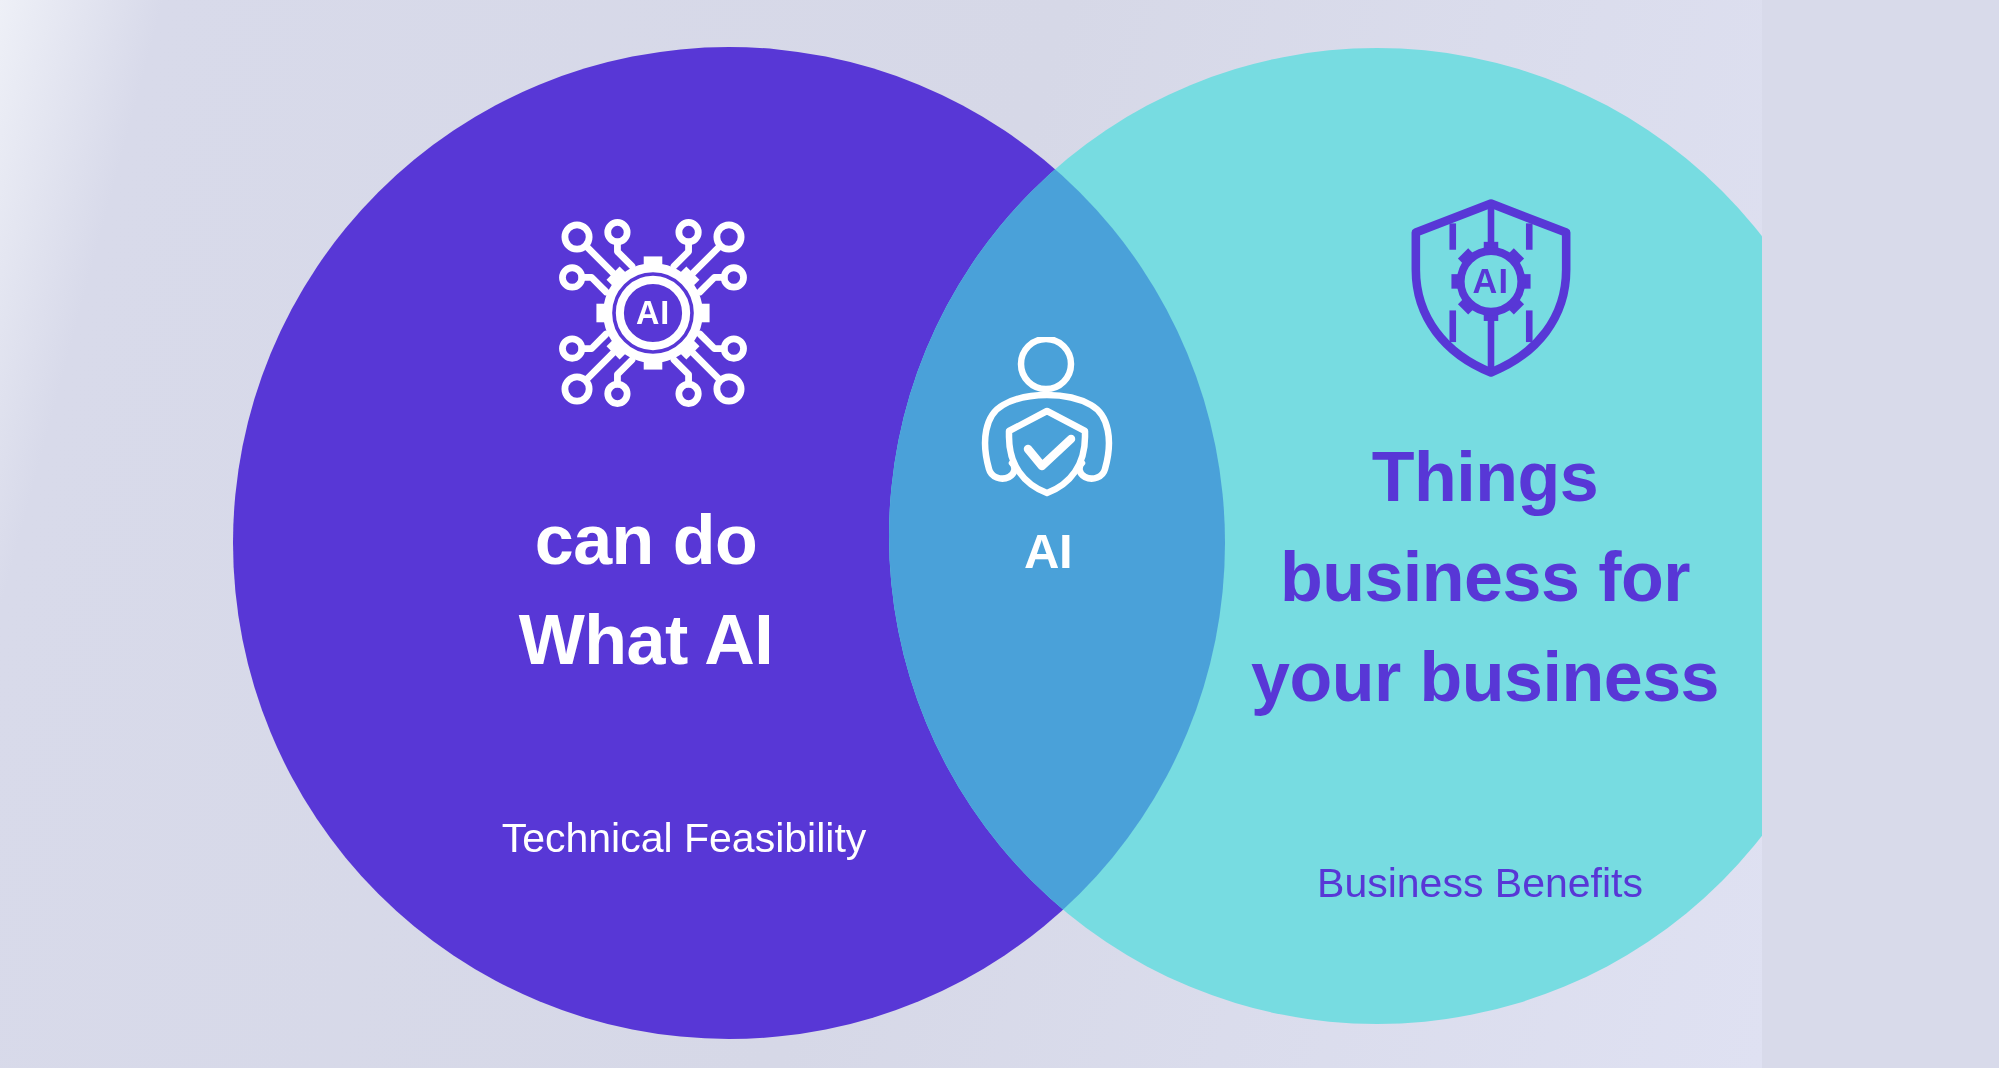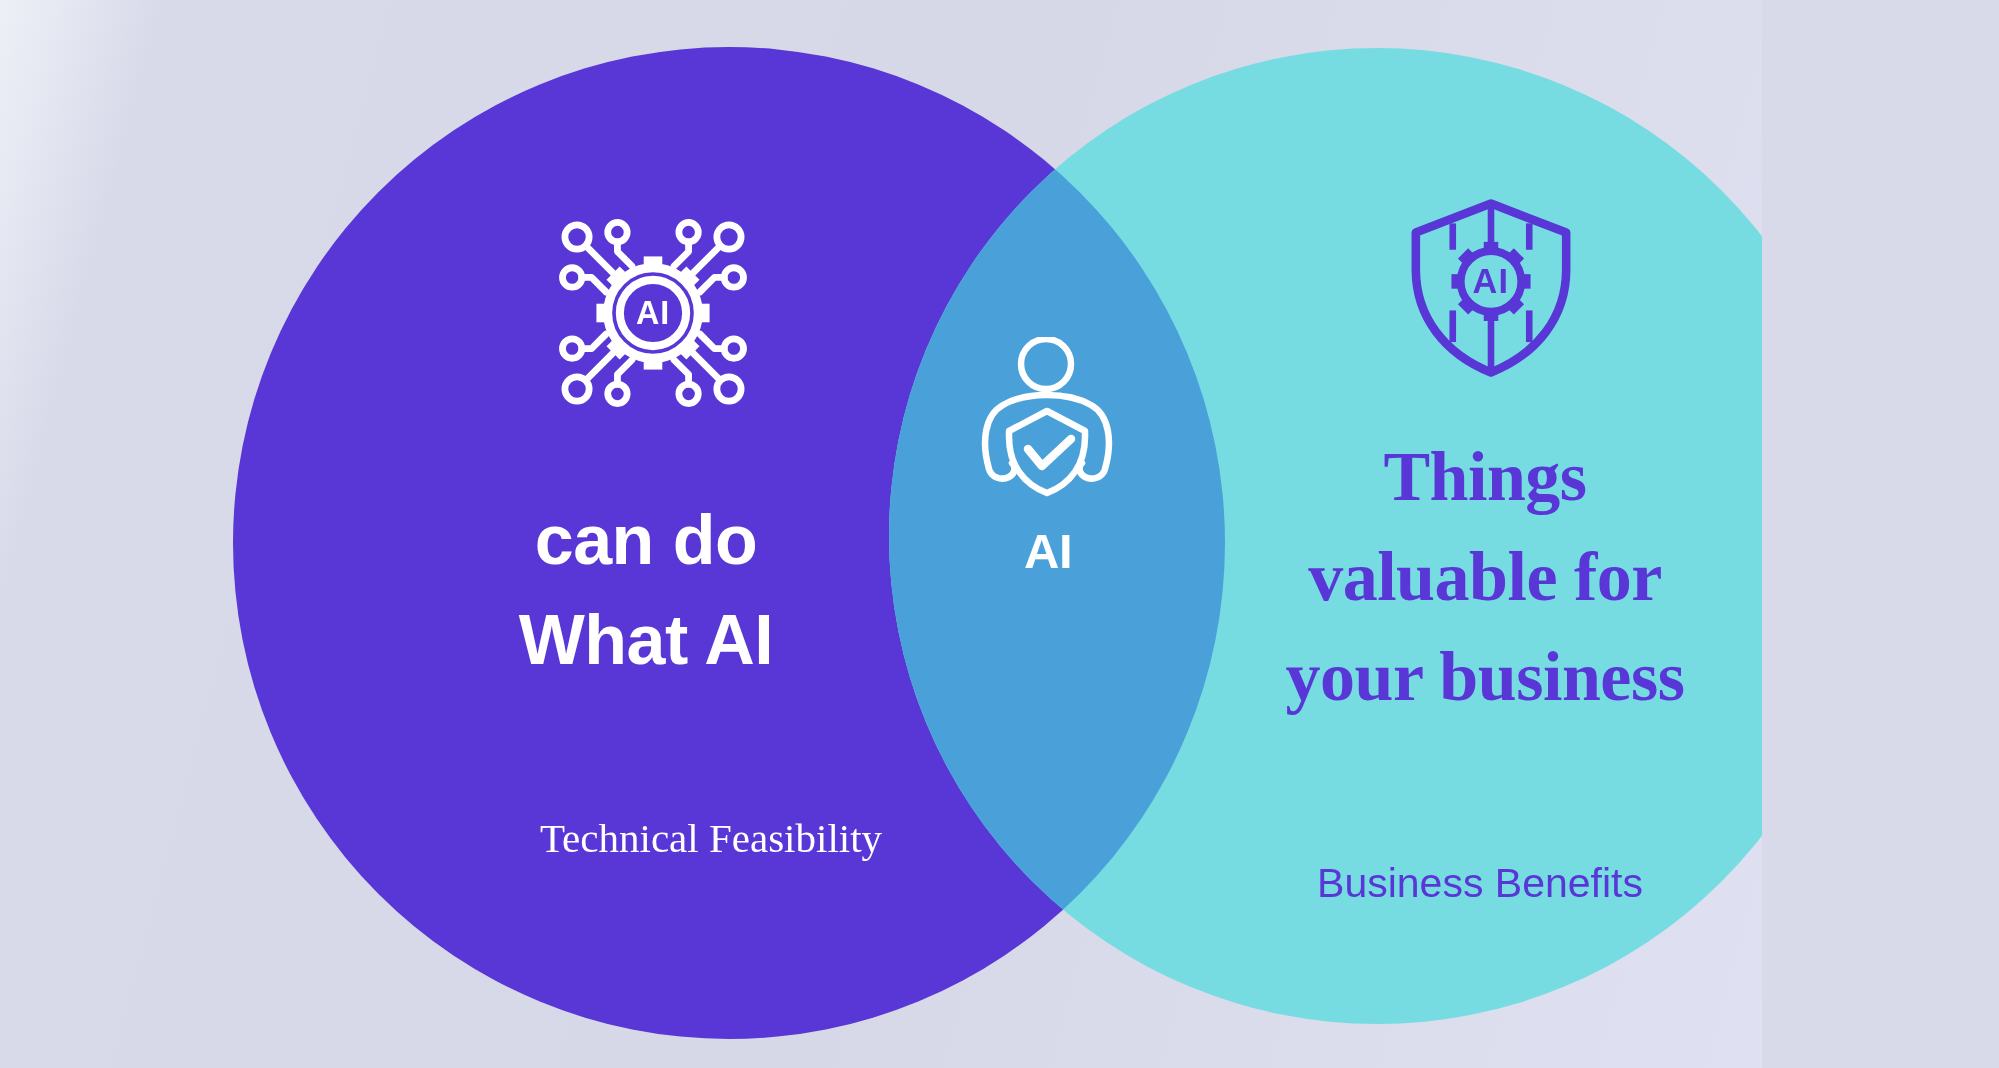--- a/index.html
+++ b/index.html
@@ -18,21 +18,21 @@
   .icon{position:absolute;}
   .icon svg{display:block;width:100%;height:100%;}
   .title{position:absolute;text-align:center;font-weight:bold;letter-spacing:-0.5px;}
   .title-big{font-size:70px;line-height:100px;}
   .title-mid{font-size:49px;line-height:70px;}
   .caption{position:absolute;text-align:center;font-size:41px;line-height:52px;font-weight:400;}
   .left-icon{left:556px;top:216px;width:194px;height:194px;}
   .mid-icon{left:979px;top:337px;width:136px;height:162px;}
   .right-icon{left:1405px;top:197px;width:172px;height:182px;}
   .left-title{left:346px;top:490px;width:600px;}
-  .left-caption{left:411px;top:812px;width:600px;font-family:Liberation Serif, serif;}
+  .left-caption{left:384px;top:812px;width:600px;}
   .mid-title{left:848px;top:516px;width:400px;}
   .right-title{left:1160px;top:427px;width:650px;}
   .right-caption{left:1180px;top:817px;width:600px;margin-top:40px;}
   .svg-label{font-family:"Liberation Sans","DejaVu Sans",sans-serif;font-weight:bold;}
 </style>
 </head>
 <body>
 
 <div class="stage">
 
@@ -132,21 +132,21 @@
     <div>can do</div>
     <div>What AI</div>
   </div>
 
   <div class="caption left-caption" style="color: rgb(255, 255, 255);">Technical Feasibility</div>
 
   <div class="title title-mid mid-title" style="color: rgb(255, 255, 255);">
     <div>AI</div>
   </div>
 
-  <div class="title title-big right-title" style="color: rgb(88, 55, 214); font-family: Liberation Serif, serif;">
+  <div class="title title-big right-title" style="color: rgb(88, 55, 214);">
     <div>Things</div>
-    <div>valuable for</div>
+    <div>business for</div>
     <div>your business</div>
   </div>
 
   <div class="caption right-caption" style="color: rgb(88, 55, 214);">Business Benefits</div>
 
 </div>
 
 </body></html>

